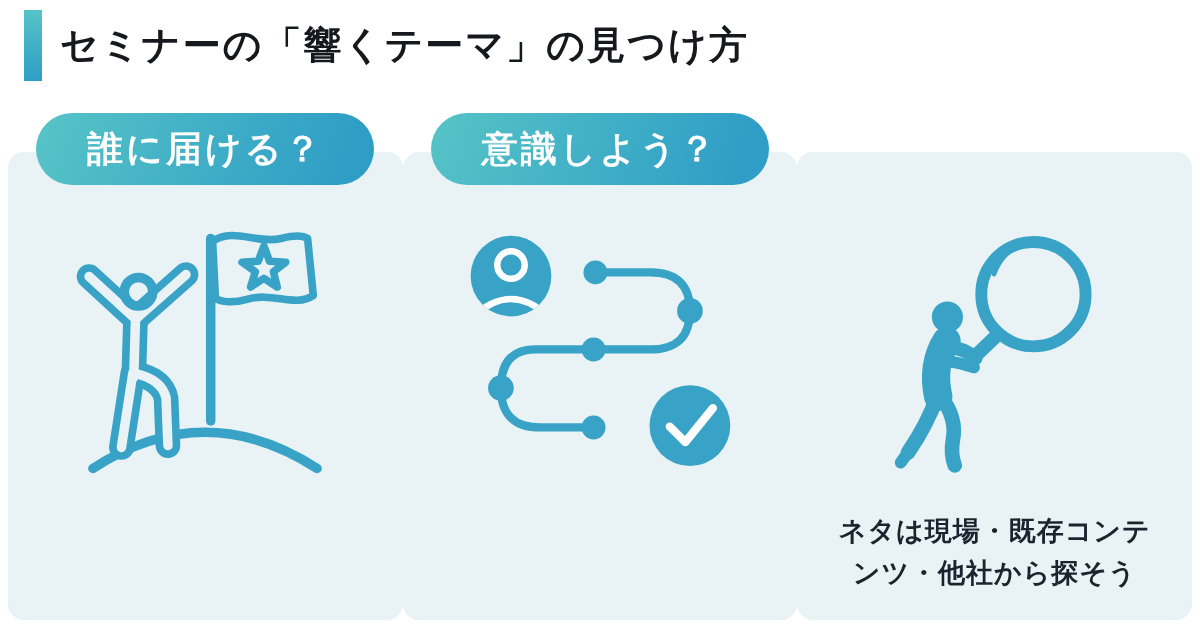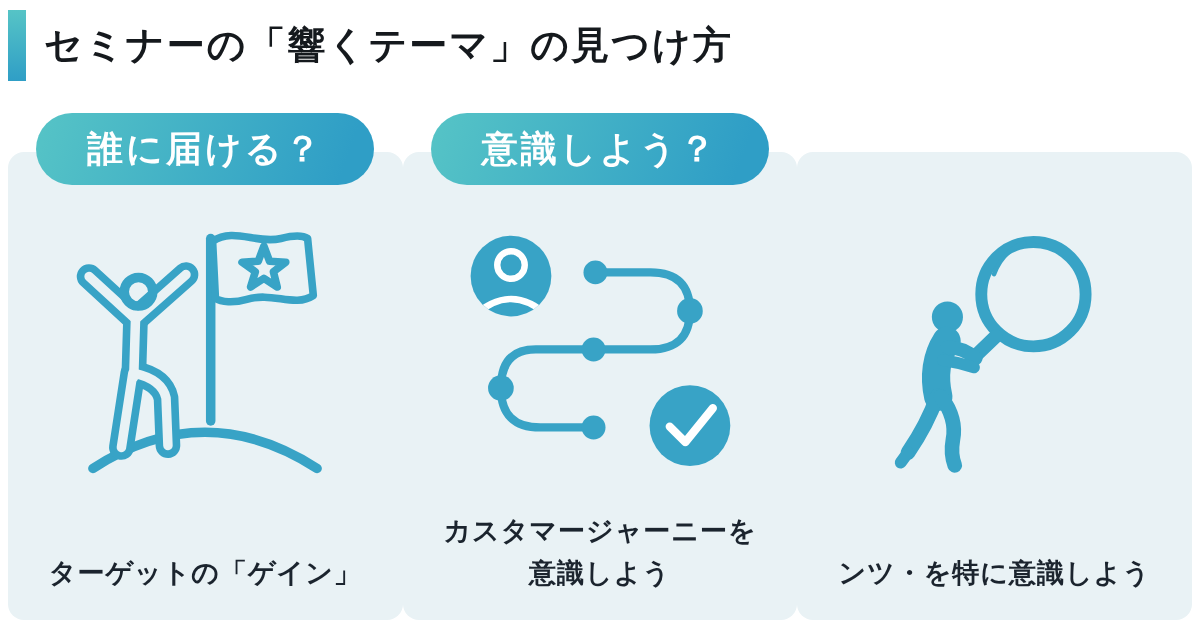--- a/index.html
+++ b/index.html
@@ -6,21 +6,21 @@
     --teal:#38a3c6;
     --card-bg:#e9f2f5;
     --pill-start:#56c4c6;
     --pill-end:#2f9ec6;
     --text-dark:#1b242e;
     --title-color:#15191d;
   }
   *{margin:0;padding:0;box-sizing:border-box;}
   html,body{width:1200px;height:630px;background:#fff;overflow:hidden;
     font-family:"Liberation Sans","DejaVu Sans",sans-serif;}
-  .header{position:absolute;top:10px;left:8px;display:flex;align-items:stretch;}
+  .header{position:absolute;top:10px;left:24px;display:flex;align-items:stretch;}
   .accent-bar{width:18px;height:71px;background:linear-gradient(180deg,var(--pill-start),var(--pill-end));}
   .page-title{margin-left:18px;line-height:71px;font-size:38px;font-weight:700;
     letter-spacing:2px;color:var(--title-color);white-space:nowrap;}
   .cards{position:absolute;top:152px;left:8px;right:8px;display:flex;justify-content:space-between;}
   .card{position:relative;width:412px;height:468px;background:var(--card-bg);border-radius:16px;}
   .pill{position:absolute;top:-39px;left:50%;transform:translateX(-50%);
     width:338px;height:72px;border-radius:36px;
     background:linear-gradient(110deg,var(--pill-start) 0%,var(--pill-end) 90%);
     display:flex;align-items:center;justify-content:center;}
   .pill-label{color:#fff;font-size:36px;font-weight:700;letter-spacing:3px;white-space:nowrap;}
@@ -74,21 +74,20 @@
           <path d="M38 70 L86 114"></path>
           <path d="M140 68 L88 114"></path>
           <path d="M87 110 L85 176"></path>
           <path d="M84 172 L72 250"></path>
           <path d="M86 172 C104 176 116 184 119 198 L121 248"></path>
         </g>
         <circle class="ln" cx="90" cy="86" r="15"></circle>
       </svg>
     </div>
     <div class="caption">
-      <div>ターゲットの「ゲイン」</div>
     </div>
   </div>
 
   <div class="card">
     <div class="pill">
       <span class="pill-label">意識しよう？</span>
     </div>
     <div class="icon-wrap">
       <svg width="312" viewBox="0 0 340 290">
         <defs>
@@ -108,24 +107,20 @@
         <circle class="fillteal" cx="73" cy="72" r="44"></circle>
         <g clip-path="url(#avclip)">
           <circle class="wline" cx="73" cy="60" r="15"></circle>
           <path class="wline" d="M28 120 Q73 74 118 120"></path>
         </g>
 
         <circle class="fillteal" cx="268" cy="235" r="44"></circle>
         <path class="wcheck" d="M246 236 L263 253 L293 216"></path>
       </svg>
     </div>
-    <div class="caption">
-      <div>カスタマージャーニーを</div>
-      <div>意識しよう</div>
-    </div>
   </div>
 
   <div class="card">
     <div class="icon-wrap">
       <svg width="302" viewBox="0 0 330 300">
 
         <circle class="tfill" style="stroke-width:13" cx="207" cy="92" r="57"></circle>
 
         <path class="tfill" style="stroke-width:5" d="M164 70 Q173 45 197 36"></path>
         <path class="tfill" style="stroke-width:5" d="M206 33 L219 35"></path>
@@ -135,17 +130,18 @@
         <circle class="fillteal" cx="113" cy="117" r="17"></circle>
         <path class="tfill" style="stroke-width:31" d="M112 143 C101 160 98 182 103 204"></path>
         <path class="tfill" style="stroke-width:15" d="M113 150 C125 150 136 155 144 162"></path>
         <path class="tfill" style="stroke-width:13" d="M108 164 C122 166 133 169 142 172"></path>
         <path class="tfill" style="stroke-width:16" d="M102 203 C94 226 83 246 70 265"></path>
         <path class="tfill" style="stroke-width:13" d="M70 265 L62 276"></path>
         <path class="tfill" style="stroke-width:16" d="M106 204 C117 219 122 236 119 251 C117 262 118 271 121 279"></path>
       </svg>
     </div>
     <div class="caption">
-      <div>ンツ・を特に意識しよう</div>
+      <div>ネタは現場・既存コンテ</div>
+      <div>ンツ・他社から探そう</div>
     </div>
   </div>
 
 </div>
 
 </body></html>

